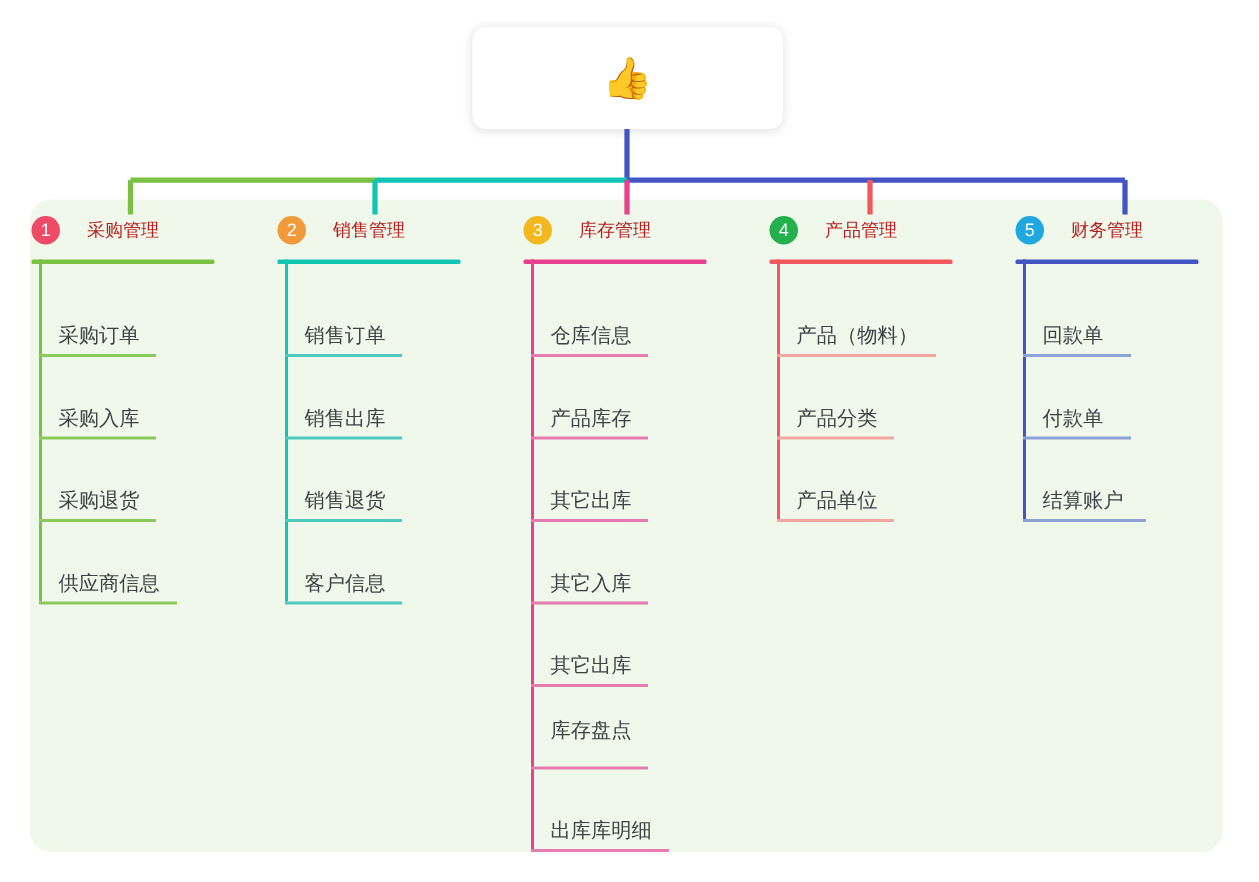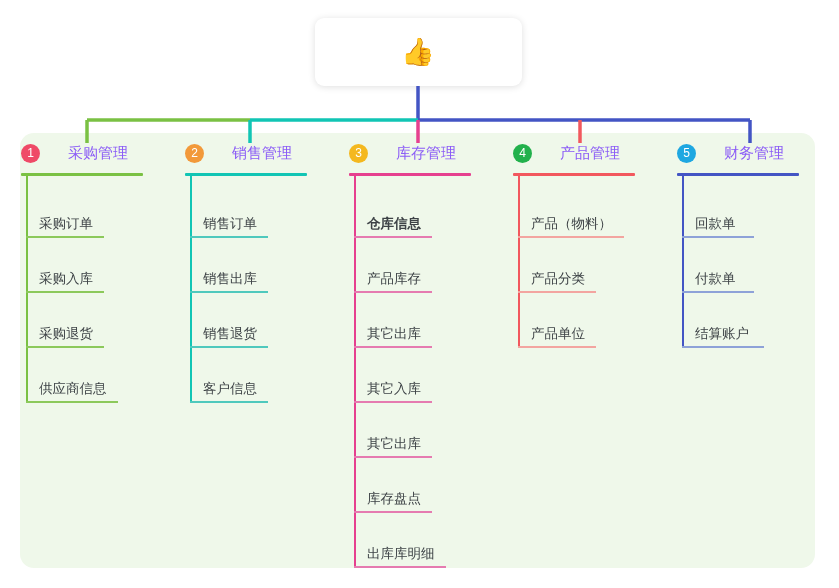--- a/index.html
+++ b/index.html
@@ -92,23 +92,23 @@
     width: 19px;
     height: 19px;
     border-radius: 50%;
     color: #ffffff;
     font-size: 12px;
     line-height: 19px;
     text-align: center;
     font-weight: 400;
   }
   .head-text {
-    margin-left: 26px;
-    font-size: 15px;
-    color: #8b5cf6;
+    margin-left: 16px;
+    font-size: 12px;
+    color: #b91c1c;
     white-space: nowrap;
   }
   .head-rule {
     position: absolute;
     left: 21px;
     height: 3px;
     border-radius: 1px;
   }
   .item-text {
     position: absolute;
@@ -187,31 +187,31 @@
         <div class="item-text" style="left: 18px; top: 240px; bottom: auto;">客户信息</div>
         <div class="item-rule" style="left: 5px; top: 261px; bottom: auto; width: 78px; background: rgb(79, 201, 189);"></div>
       </div>
       <div class="col" style="left: 349px;">
         <div class="col-head">
           <span class="badge" style="background: rgb(244, 184, 31); left: 0px;">3</span>
           <span class="head-text">库存管理</span>
         </div>
         <div class="head-rule" style="left: 0px; top: 33px; width: 122px; background: rgb(230, 64, 143);"></div>
         <div class="item-stem" style="left: 5px; bottom: auto; top: 33px; height: 393px; background: rgb(230, 64, 143);"></div>
-        <div class="item-text" style="left: 18px; top: 75px; bottom: auto; font-weight: bold;">仓库信息</div>
+        <div class="item-text" style="left: 18px; top: 75px; bottom: auto;">仓库信息</div>
         <div class="item-rule" style="left: 5px; top: 96px; bottom: auto; width: 78px; background: rgb(229, 123, 176);"></div>
         <div class="item-text" style="left: 18px; top: 130px; bottom: auto;">产品库存</div>
         <div class="item-rule" style="left: 5px; top: 151px; bottom: auto; width: 78px; background: rgb(229, 123, 176);"></div>
         <div class="item-text" style="left: 18px; top: 185px; bottom: auto;">其它出库</div>
         <div class="item-rule" style="left: 5px; top: 206px; bottom: auto; width: 78px; background: rgb(229, 123, 176);"></div>
         <div class="item-text" style="left: 18px; top: 240px; bottom: auto;">其它入库</div>
         <div class="item-rule" style="left: 5px; top: 261px; bottom: auto; width: 78px; background: rgb(229, 123, 176);"></div>
         <div class="item-text" style="left: 18px; top: 295px; bottom: auto;">其它出库</div>
         <div class="item-rule" style="left: 5px; top: 316px; bottom: auto; width: 78px; background: rgb(229, 123, 176);"></div>
-        <div class="item-text" style="left: 18px; top: 350px; bottom: auto; text-align: center;">库存盘点</div>
+        <div class="item-text" style="left: 18px; top: 338px; bottom: auto; text-align: center;">库存盘点</div>
         <div class="item-rule" style="left: 5px; top: 371px; bottom: auto; width: 78px; background: rgb(229, 123, 176);"></div>
         <div class="item-text" style="left: 18px; top: 405px; bottom: auto;">出库库明细</div>
         <div class="item-rule" style="left: 5px; top: 426px; bottom: auto; width: 92px; background: rgb(229, 123, 176);"></div>
       </div>
       <div class="col" style="left: 513px;">
         <div class="col-head">
           <span class="badge" style="background: rgb(34, 177, 76); left: 0px;">4</span>
           <span class="head-text">产品管理</span>
         </div>
         <div class="head-rule" style="left: 0px; top: 33px; width: 122px; background: rgb(242, 88, 94);"></div>

